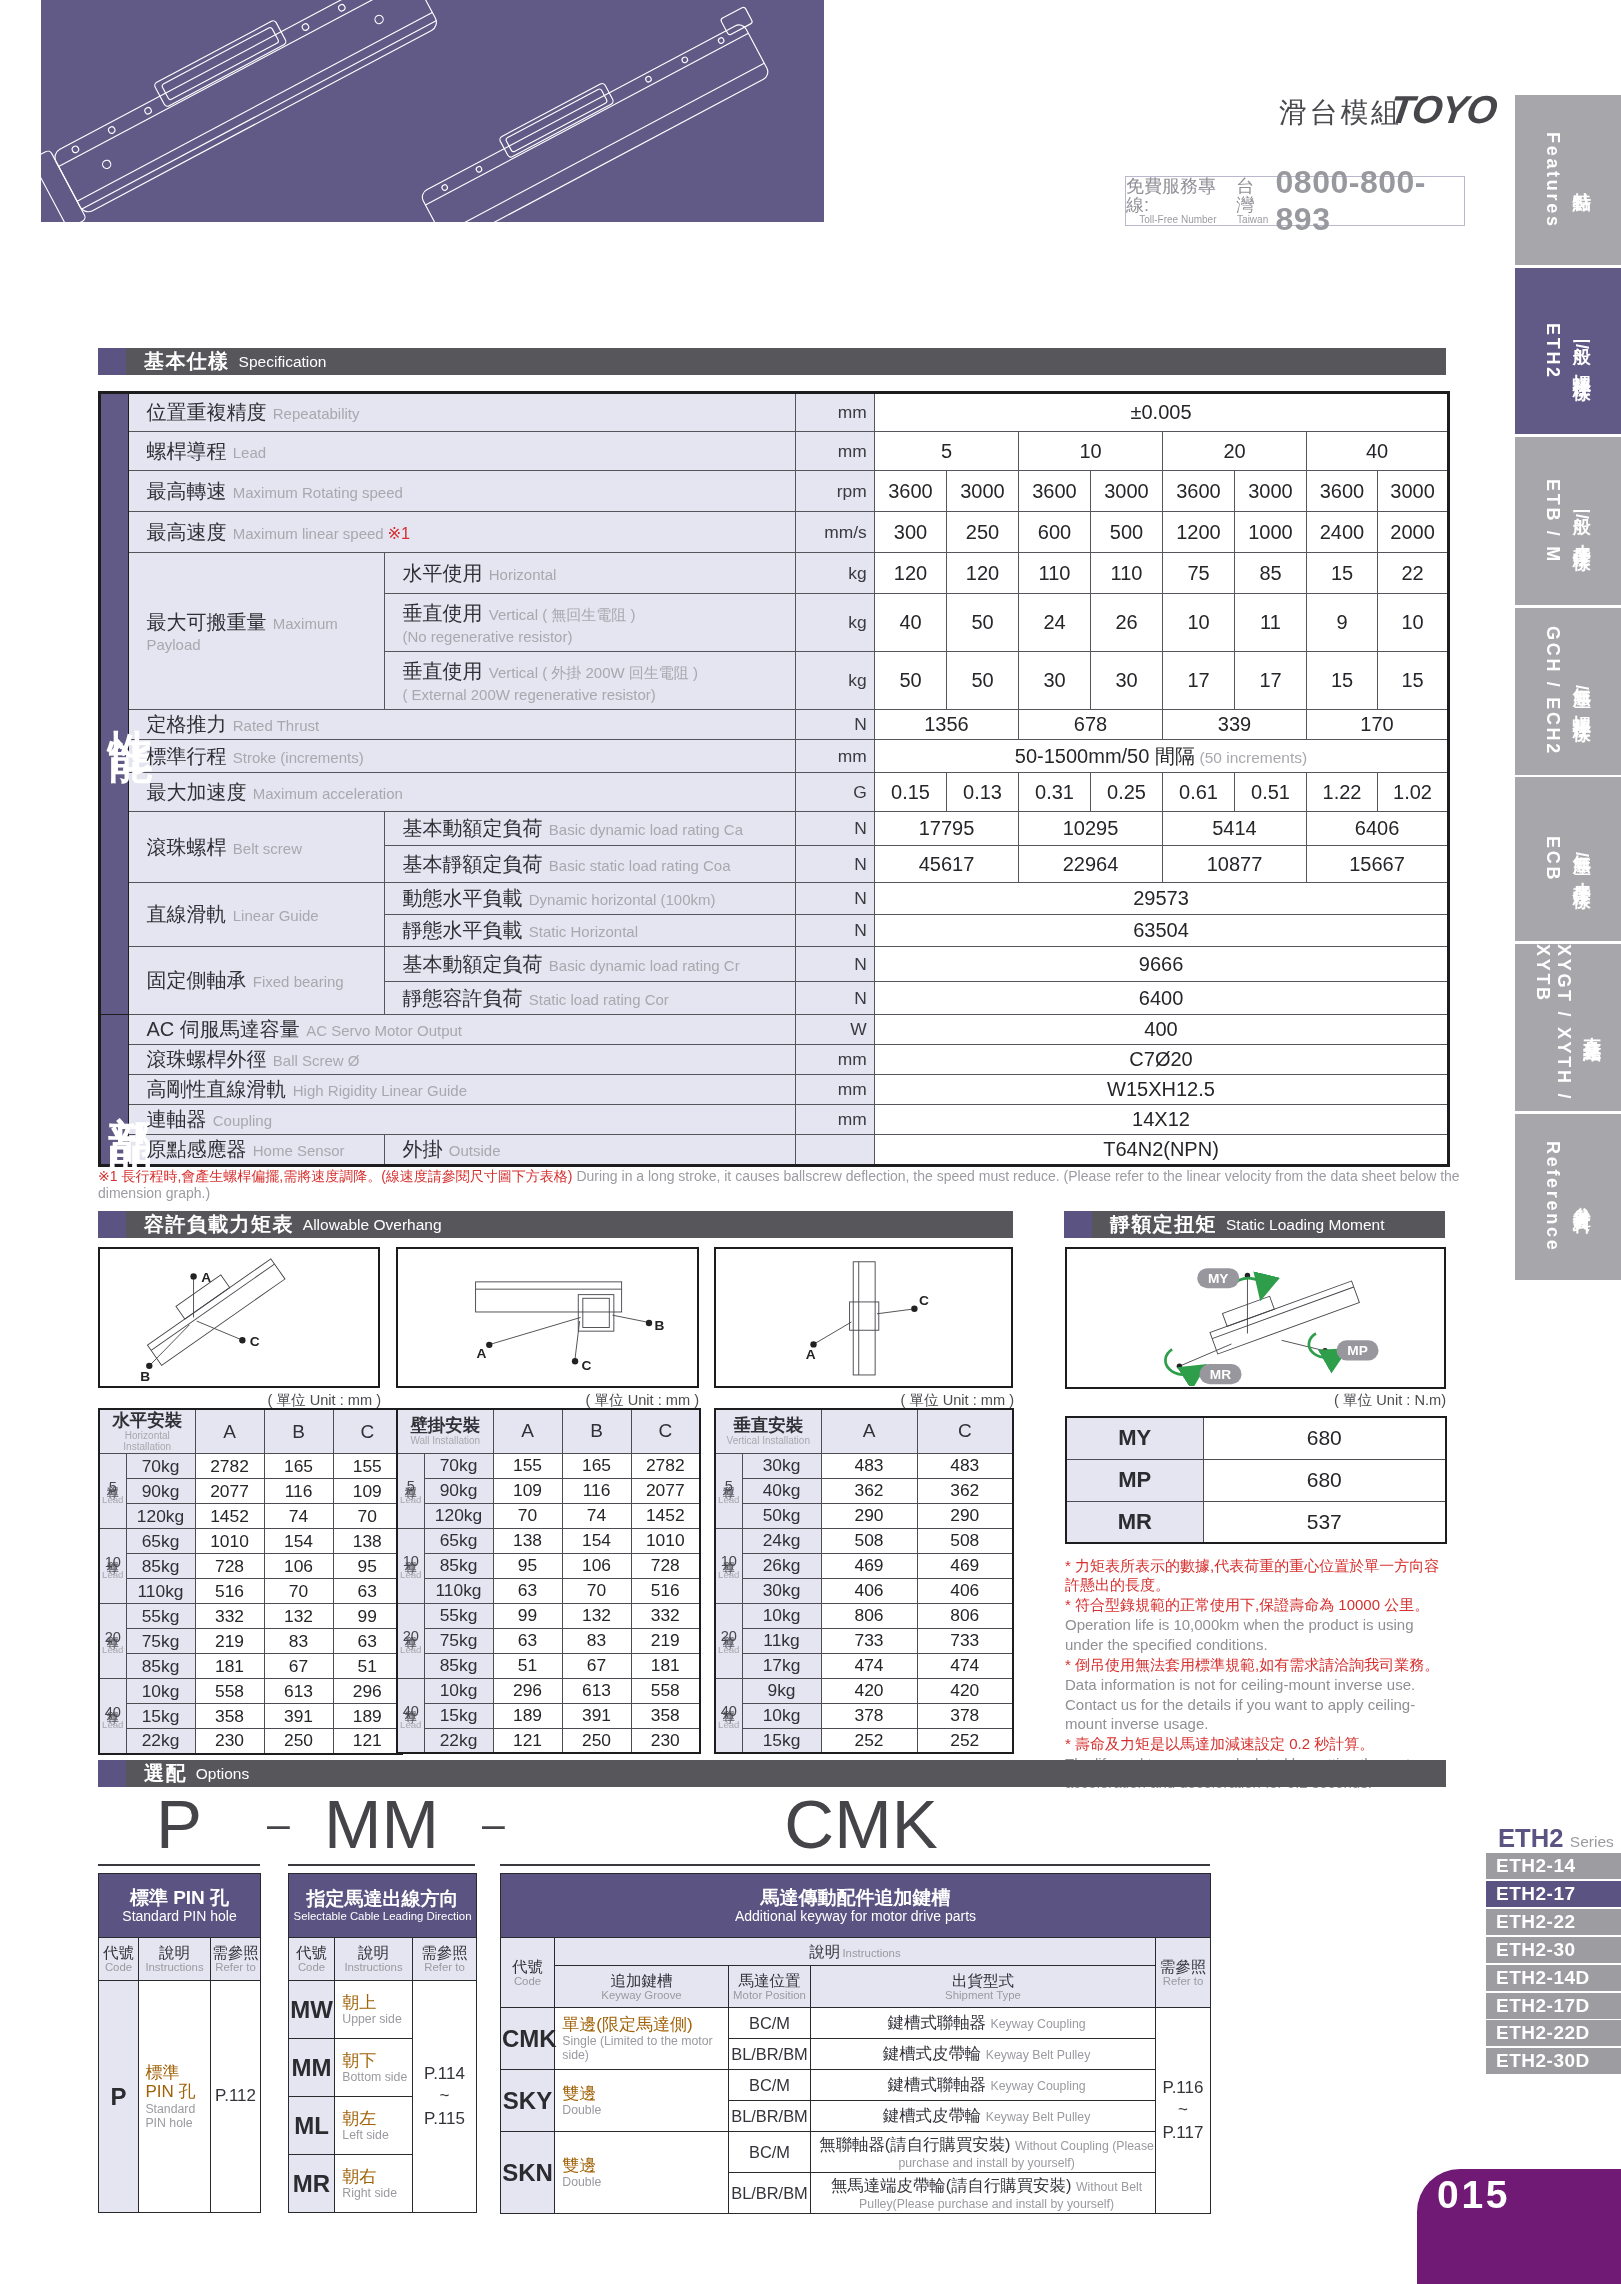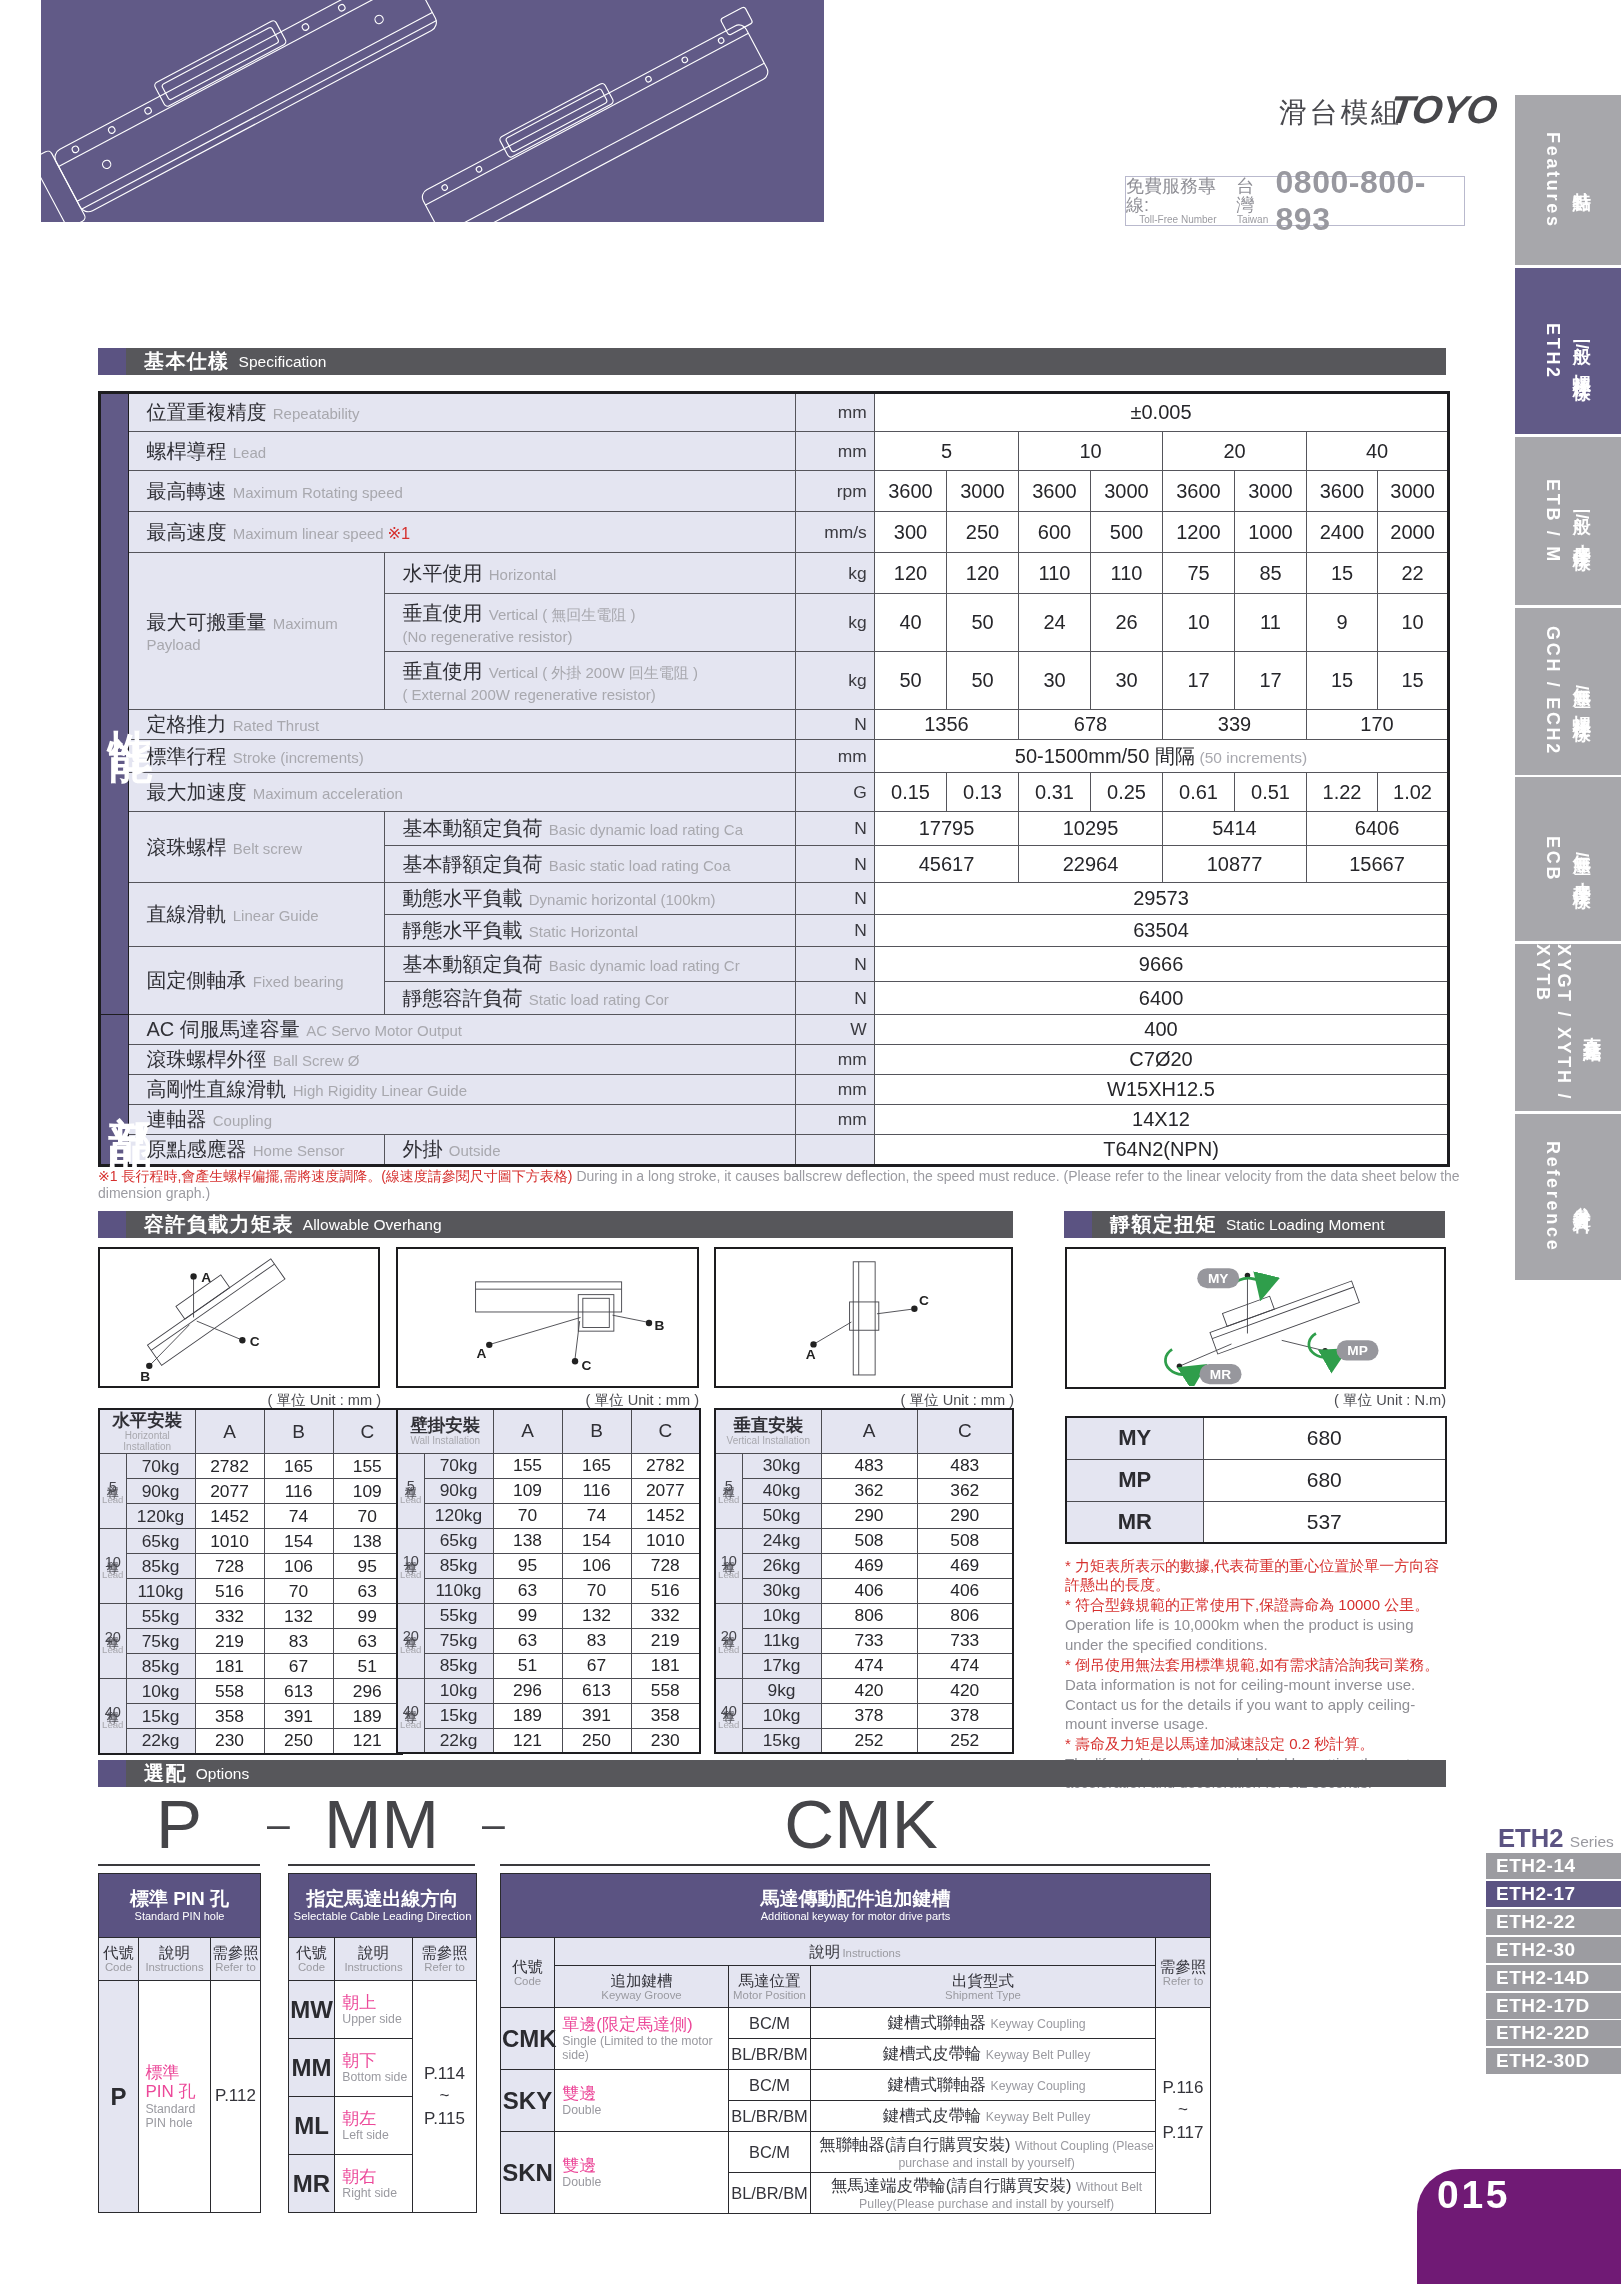--- a/index.html
+++ b/index.html
@@ -71,26 +71,26 @@
   #mo-notes p.en{color:#8f8f95;}
   
   .bigcode{position:absolute;top:1790px;height:69px;display:flex;align-items:center;justify-content:center;
            font-size:69px;color:#454549;font-weight:500;}
   .bigdash{position:absolute;top:1790px;height:69px;display:flex;align-items:center;font-size:41px;color:#454549;}
   .uline{position:absolute;top:1864px;height:2.3px;background:#3a3a3e;}
   .opt-table{position:absolute;border-collapse:collapse;table-layout:fixed;background:#fff;}
   .opt-table td{border:1.4px solid #2a2a2e;vertical-align:middle;text-align:center;box-sizing:border-box;}
   .opt-head{background:#5b5382;color:#fff;}
   .opt-head .oh1{display:block;font-size:19px;font-weight:bold;line-height:1.15;}
-  .opt-head .oh2{display:block;font-size:11px;line-height:1.15;}
+  .opt-head .oh2{display:block;font-size:14px;line-height:1.15;}
   .subhead{background:#e4e5f1;}
   .shz{display:block;font-size:15.5px;color:#33333a;line-height:1.1;}
   .she{display:block;font-size:11.4px;color:#9a9aa0;line-height:1.1;}
   .codecell{background:#e4e5f1;font-size:24px;font-weight:bold;color:#2b2b30;}
-  .desc-zh{display:block;font-size:17px;color:#ec4899;line-height:1.15;}
+  .desc-zh{display:block;font-size:17px;color:#a16207;line-height:1.15;}
   .desc-en{display:block;font-size:12.3px;color:#9a9aa0;line-height:1.15;}
   .refcell{font-size:17px;color:#33333a;line-height:1.3;}
   .poscell{font-size:16.4px;color:#33333a;}
   .shipcell{text-align:left;padding-left:8.2px;}
   .ship-zh{font-size:16.4px;color:#33333a;}
   .ship-en{font-size:12.3px;color:#9a9aa0;margin-left:4.6px;}
   
   .series-title{position:absolute;left:1498px;top:1824px;}
   .series-title .st1{font-size:25.6px;font-weight:bold;color:#5b5382;}
   .series-title .st2{font-size:15.5px;color:#9a9aa0;margin-left:6.4px;}

